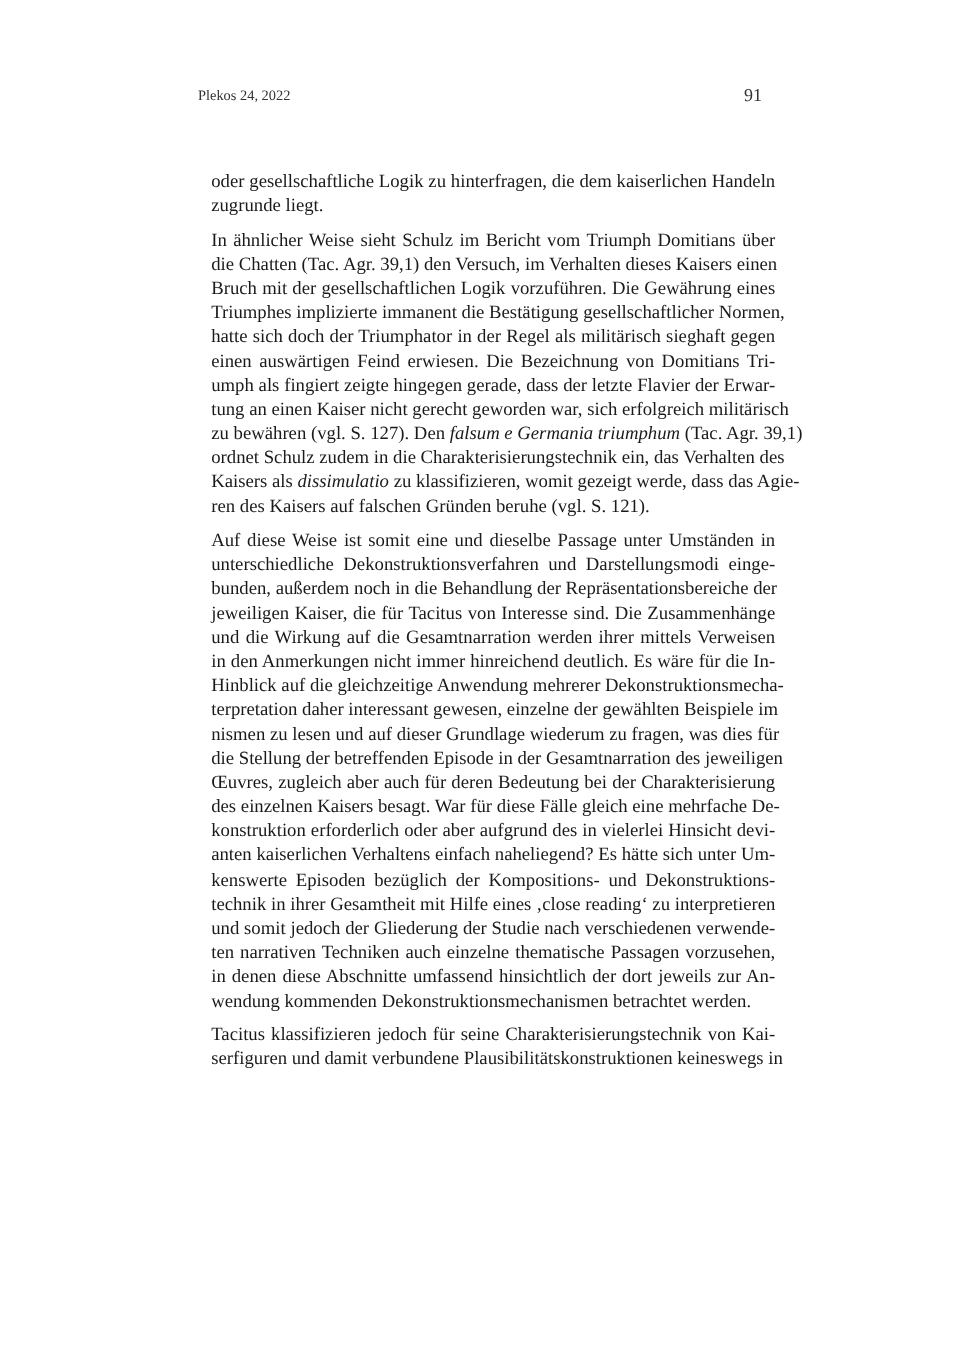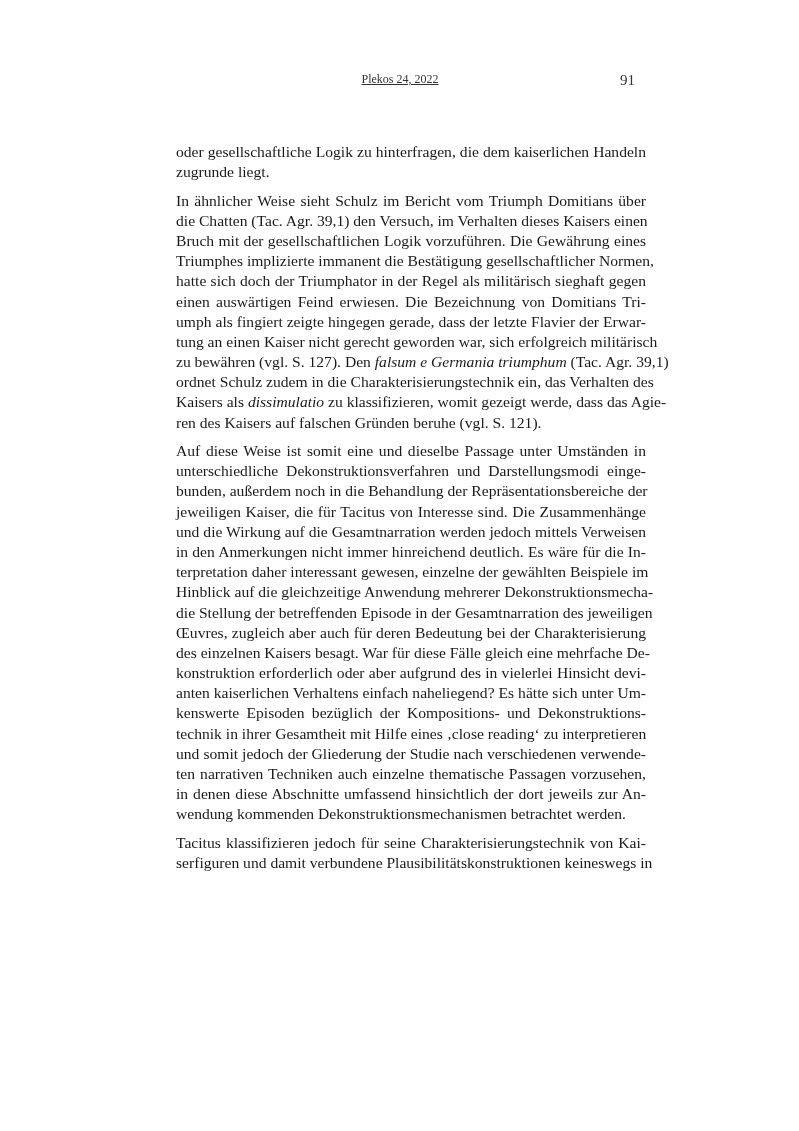--- a/index.html
+++ b/index.html
@@ -21,23 +21,22 @@
       left: 165px;
       width: 470px;
       height: 16px;
       font-size: 12px;
       color: #333;
     }
     .running-head .journal {
       position: absolute;
       left: 0;
       right: 0;
-      text-align: center;
+      text-align: left;
       top: 0;
-      text-decoration: underline;
     }
     .running-head .page-no {
       position: absolute;
       right: 0;
       top: 0;
       font-size: 15px;
     }
     .text-block {
       position: absolute;
       top: 142px;
@@ -90,24 +89,25 @@
       <span class="line">zu bewähren (vgl. S. 127). Den <em>falsum e Germania triumphum</em> (Tac. Agr. 39,1)</span>
       <span class="line">ordnet Schulz zudem in die Charakterisierungstechnik ein, das Verhalten des</span>
       <span class="line">Kaisers als <em>dissimulatio</em> zu klassifizieren, womit gezeigt werde, dass das Agie-</span>
       <span class="line last">ren des Kaisers auf falschen Gründen beruhe (vgl. S. 121).</span>
     </p>
   <p>
       <span class="line">Auf diese Weise ist somit eine und dieselbe Passage unter Umständen in</span>
       <span class="line">unterschiedliche Dekonstruktionsverfahren und Darstellungsmodi einge-</span>
       <span class="line">bunden, außerdem noch in die Behandlung der Repräsentationsbereiche der</span>
       <span class="line">jeweiligen Kaiser, die für Tacitus von Interesse sind. Die Zusammenhänge</span>
-      <span class="line">und die Wirkung auf die Gesamtnarration werden jedoch mittels Verweisen</span>
+      <span class="line">und die Wirkung auf die Gesamtnarration werden ihrer mittels Verweisen</span>
       <span class="line">in den Anmerkungen nicht immer hinreichend deutlich. Es wäre für die In-</span>
+      <span class="line">Hinblick auf die gleichzeitige Anwendung mehrerer Dekonstruktionsmecha-</span>
       <span class="line">terpretation daher interessant gewesen, einzelne der gewählten Beispiele im</span>
-      <span class="line">Hinblick auf die gleichzeitige Anwendung mehrerer Dekonstruktionsmecha-</span>
+      <span class="line">nismen zu lesen und auf dieser Grundlage wiederum zu fragen, was dies für</span>
       <span class="line">die Stellung der betreffenden Episode in der Gesamtnarration des jeweiligen</span>
       <span class="line">Œuvres, zugleich aber auch für deren Bedeutung bei der Charakterisierung</span>
       <span class="line">des einzelnen Kaisers besagt. War für diese Fälle gleich eine mehrfache De-</span>
       <span class="line">konstruktion erforderlich oder aber aufgrund des in vielerlei Hinsicht devi-</span>
       <span class="line">anten kaiserlichen Verhaltens einfach naheliegend? Es hätte sich unter Um-</span>
       <span class="line">kenswerte Episoden bezüglich der Kompositions- und Dekonstruktions-</span>
       <span class="line">technik in ihrer Gesamtheit mit Hilfe eines ‚close reading‘ zu interpretieren</span>
       <span class="line">und somit jedoch der Gliederung der Studie nach verschiedenen verwende-</span>
       <span class="line">ten narrativen Techniken auch einzelne thematische Passagen vorzusehen,</span>
       <span class="line">in denen diese Abschnitte umfassend hinsichtlich der dort jeweils zur An-</span>

